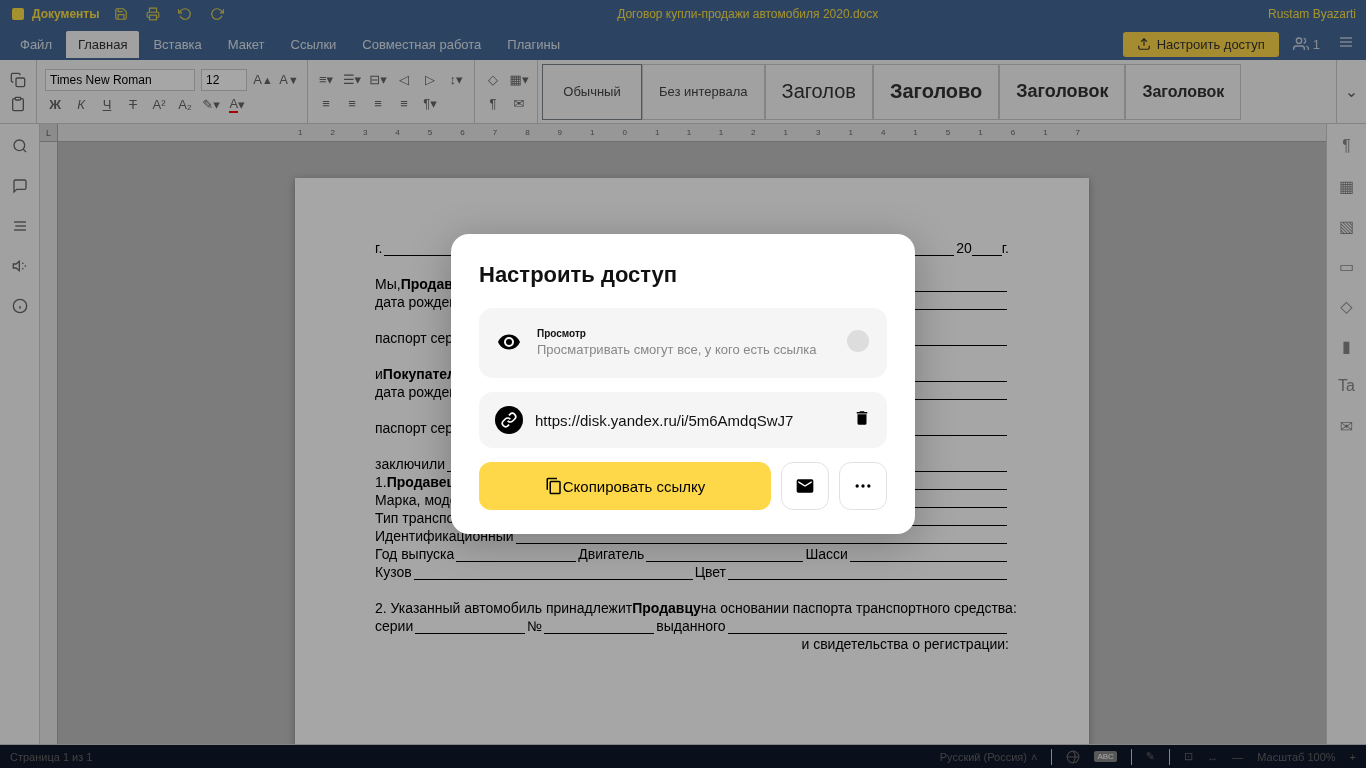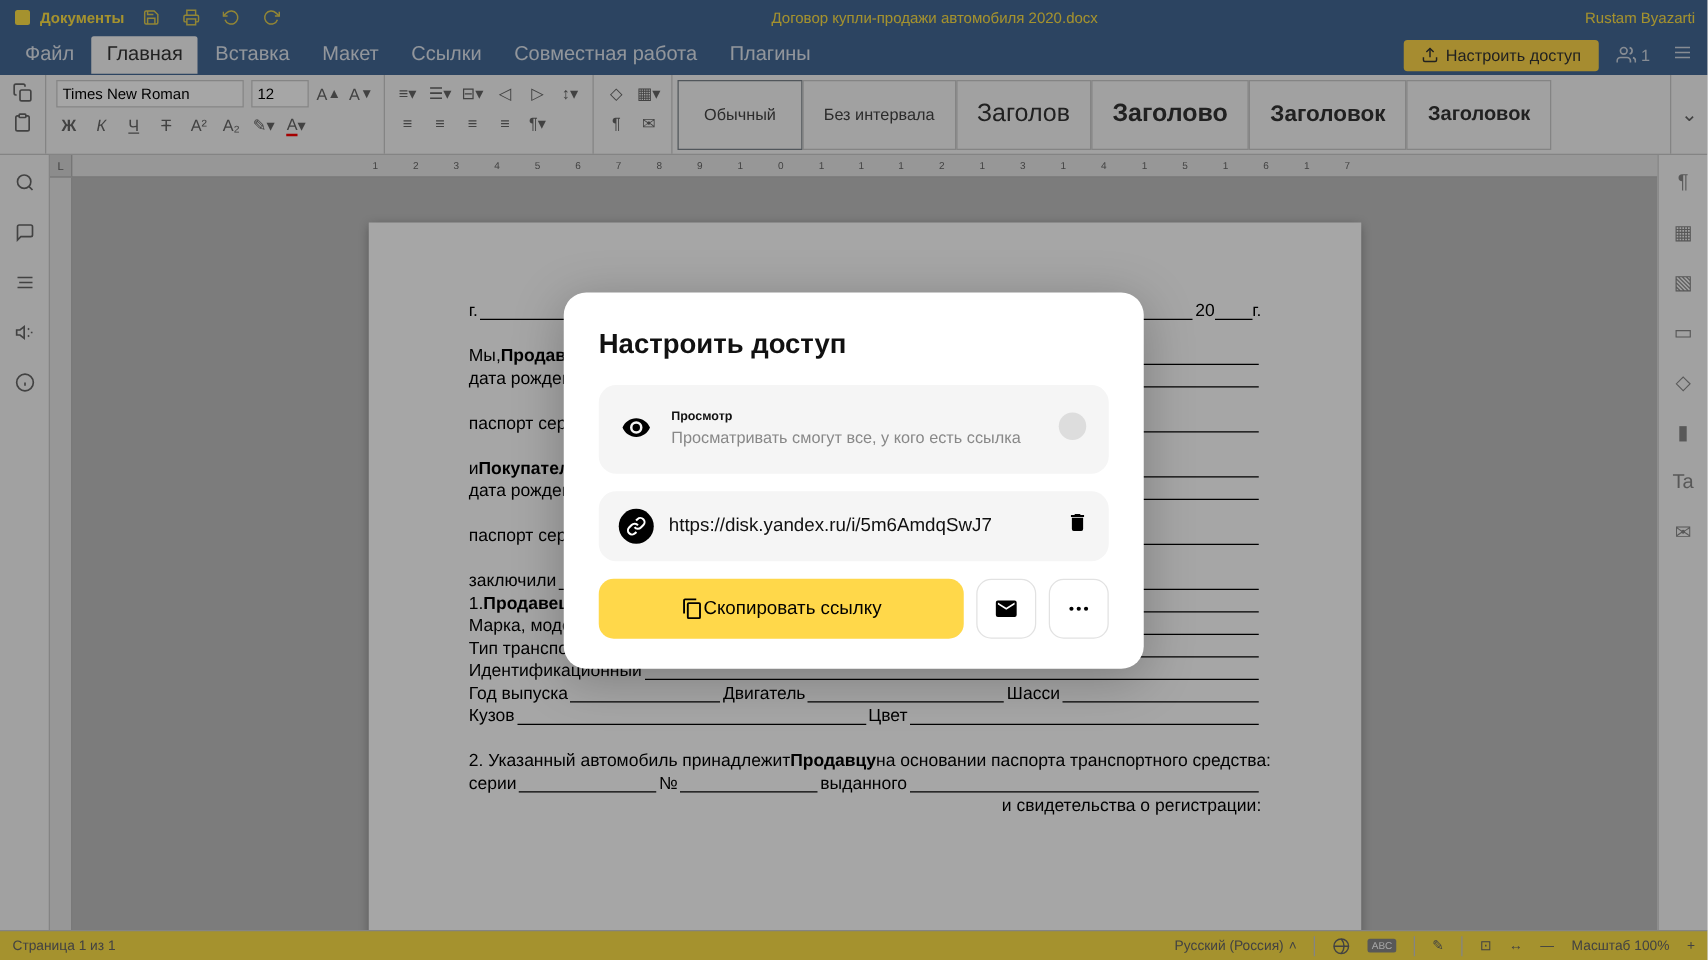--- a/index.html
+++ b/index.html
@@ -8,30 +8,30 @@
 
 .titlebar { height: 28px; background: #446995; display: flex; align-items: center; padding: 0 10px; color: #fde047; font-size: 12px; }
 .titlebar .left { display: flex; align-items: center; gap: 12px; }
 .titlebar .logo { display: flex; align-items: center; gap: 6px; font-weight: bold; }
 .titlebar .center { flex: 1; text-align: center; }
 .titlebar .right { }
 .titlebar .icon-btn { width: 20px; height: 20px; display: flex; align-items: center; justify-content: center; cursor: pointer; opacity: 0.85; }
 
 
 .menubar { height: 32px; background: #446995; display: flex; align-items: center; padding: 0 8px; gap: 2px; }
-.menu-item { padding: 6px 12px; color: #e0e6ef; font-size: 16px; cursor: pointer; border-radius: 2px 2px 0 0; }
+.menu-item { padding: 6px 12px; color: #e0e6ef; font-size: 13px; cursor: pointer; border-radius: 2px 2px 0 0; }
 .menu-item.active { background: #f7f7f7; color: #333; }
 .menubar .spacer { flex: 1; }
 .share-btn { background: #ffd84a; color: #333; padding: 5px 14px; border-radius: 3px; display: flex; align-items: center; gap: 6px; font-size: 13px; cursor: pointer; }
 .user-count { display: flex; align-items: center; gap: 4px; color: #d0d8e3; margin: 0 12px; font-size: 13px; }
 .hamburger { color: #d0d8e3; cursor: pointer; padding: 4px; }
 
 
 .toolbar { height: 64px; background: #f7f7f7; border-bottom: 1px solid #cbcbcb; display: flex; align-items: stretch; }
-.toolbar-group { display: flex; flex-direction: column; justify-content: flex-start; padding: 4px 8px; border-right: 1px solid #cbcbcb; gap: 4px; }
+.toolbar-group { display: flex; flex-direction: column; justify-content: center; padding: 4px 8px; border-right: 1px solid #cbcbcb; gap: 4px; }
 .toolbar-row { display: flex; align-items: center; gap: 6px; }
 .tb-icon { width: 20px; height: 20px; display: flex; align-items: center; justify-content: center; color: #666; cursor: pointer; font-size: 13px; }
 .font-select { width: 150px; height: 22px; border: 1px solid #ccc; font-size: 12px; padding: 0 4px; background: white; }
 .size-select { width: 46px; height: 22px; border: 1px solid #ccc; font-size: 12px; padding: 0 4px; background: white; }
 .style-box { border: 1px solid #cbcbcb; padding: 4px 16px; display: flex; align-items: center; justify-content: center; font-size: 13px; color: #444; min-width: 100px; height: 56px; cursor: pointer; }
 .style-box.active { border: 1px solid #7d858c; }
 .style-heading { font-size: 20px; color: #333; font-weight: bold; }
 .style-dropdown { width: 30px; display: flex; align-items: center; justify-content: center; border-left: 1px solid #cbcbcb; cursor: pointer; color: #666; }
 
 
@@ -48,21 +48,21 @@
 .doc-scroll { flex: 1; display: flex; overflow: hidden; }
 .vruler { width: 18px; background: #e8e8e8; border-right: 1px solid #aaa; position: relative; }
 .page-container { flex: 1; display: flex; justify-content: center; padding-top: 36px; overflow: hidden; }
 .page { width: 794px; height: 1122px; background: white; box-shadow: 0 2px 8px rgba(0,0,0,0.3); padding: 60px 80px; font-family: 'Times New Roman', serif; font-size: 14px; color: #000; }
 .page .line { border-bottom: 1px solid #000; display: inline-block; min-width: 40px; height: 16px; }
 .page .row { display: flex; margin: 2px 0; }
 .page .row span { white-space: nowrap; }
 .page .fill { flex: 1; border-bottom: 1px solid #000; margin: 0 2px; height: 16px; }
 
 
-.statusbar { height: 24px; background: #fde047; border-top: 1px solid #cbcbcb; display: flex; align-items: center; padding: 0 10px; font-size: 11px; color: #666; gap: 14px; }
+.statusbar { height: 24px; background: #0f172a; border-top: 1px solid #cbcbcb; display: flex; align-items: center; padding: 0 10px; font-size: 11px; color: #666; gap: 14px; }
 .statusbar .spacer { flex: 1; }
 .statusbar .st-item { display: flex; align-items: center; gap: 4px; cursor: pointer; }
 .st-divider { width: 1px; height: 16px; background: #cbcbcb; }
 
 
 .overlay { position: absolute; inset: 0; background: rgba(0,0,0,0.35); display: flex; align-items: center; justify-content: center; }
 .modal { width: 464px; background: white; border-radius: 18px; padding: 28px 28px 24px; box-shadow: 0 8px 40px rgba(0,0,0,0.25); }
 .modal-title { font-size: 22px; font-weight: bold; color: #111; margin-bottom: 20px; }
 .radio-group { background: #f5f5f5; border-radius: 14px; padding: 6px 0; margin-bottom: 14px; }
 .radio-option { display: flex; align-items: flex-start; padding: 14px 18px; gap: 16px; cursor: pointer; }

